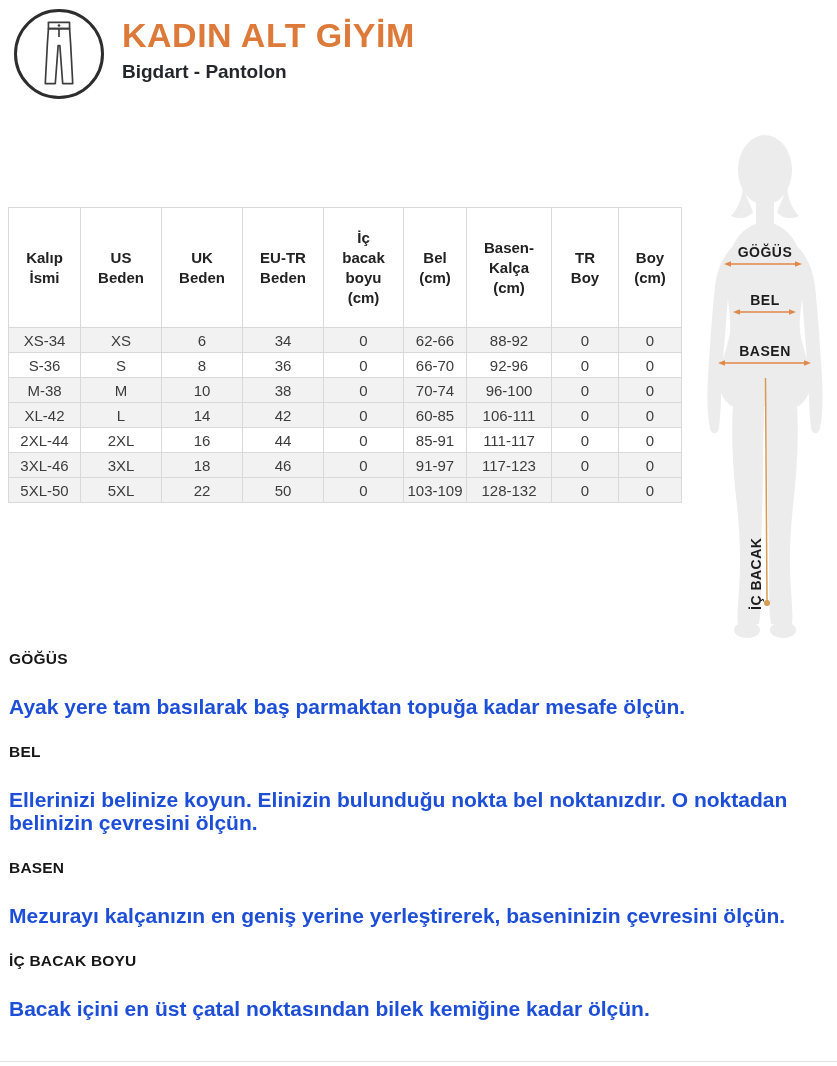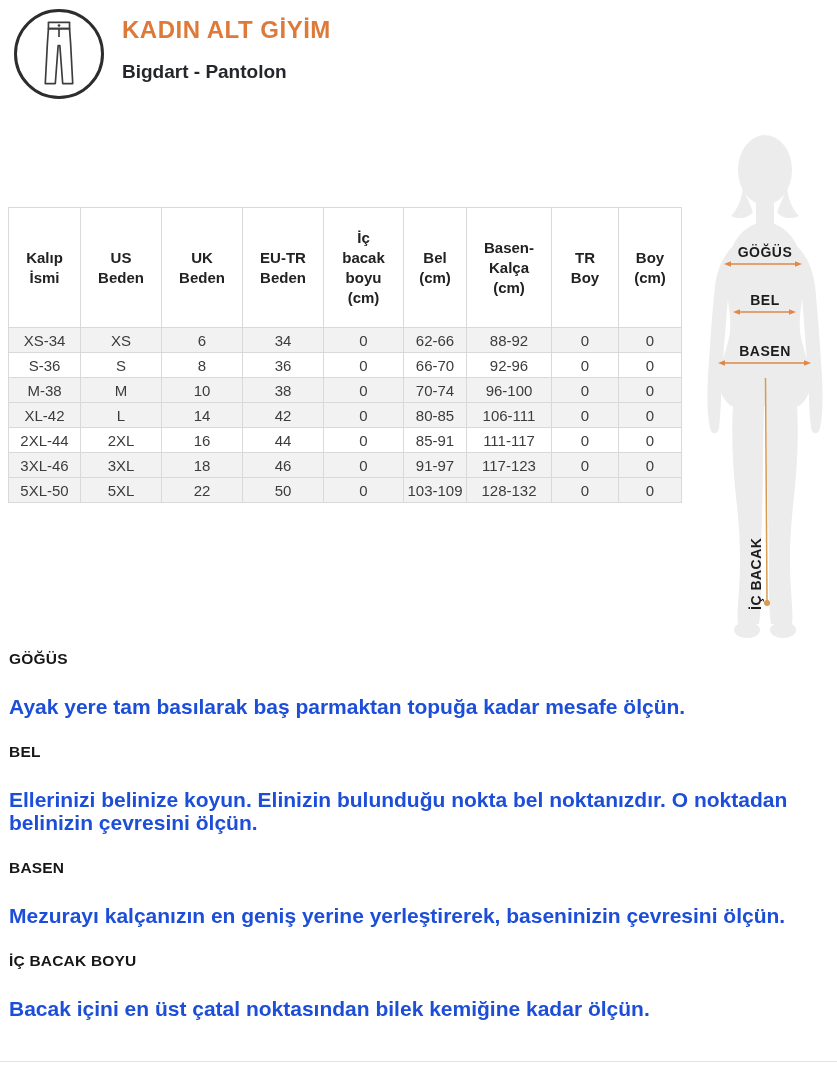--- a/index.html
+++ b/index.html
@@ -11,21 +11,21 @@
   }
 
   
   .brand-circle {
     position:absolute; left:14px; top:9px; width:90px; height:90px;
     border:3px solid #2d2d2d; border-radius:50%; background:#fff;
     display:flex; align-items:center; justify-content:center;
   }
   .page-title {
     position:absolute; left:122px; top:16px;
-    font-size:24px; font-weight:800; letter-spacing:.5px; color:#DD7A39;
+    font-size:34px; font-weight:800; letter-spacing:.5px; color:#DD7A39;
   }
   .page-subtitle {
     position:absolute; left:122px; top:61px;
     font-size:19px; font-weight:700; color:#24262b;
   }
 
   
   .table-wrap { position:absolute; left:8px; top:207px; width:674px; }
   table.size-table {
     border-collapse:collapse; table-layout:fixed; width:673px;
@@ -153,21 +153,21 @@
             <td>96-100</td>
             <td>0</td>
             <td>0</td>
           </tr>
           <tr class="alt">
             <td>XL-42</td>
             <td>L</td>
             <td>14</td>
             <td>42</td>
             <td>0</td>
-            <td>80-85</td>
+            <td>60-85</td>
             <td>106-111</td>
             <td>0</td>
             <td>0</td>
           </tr>
           <tr>
             <td>2XL-44</td>
             <td>2XL</td>
             <td>16</td>
             <td>44</td>
             <td>0</td>

